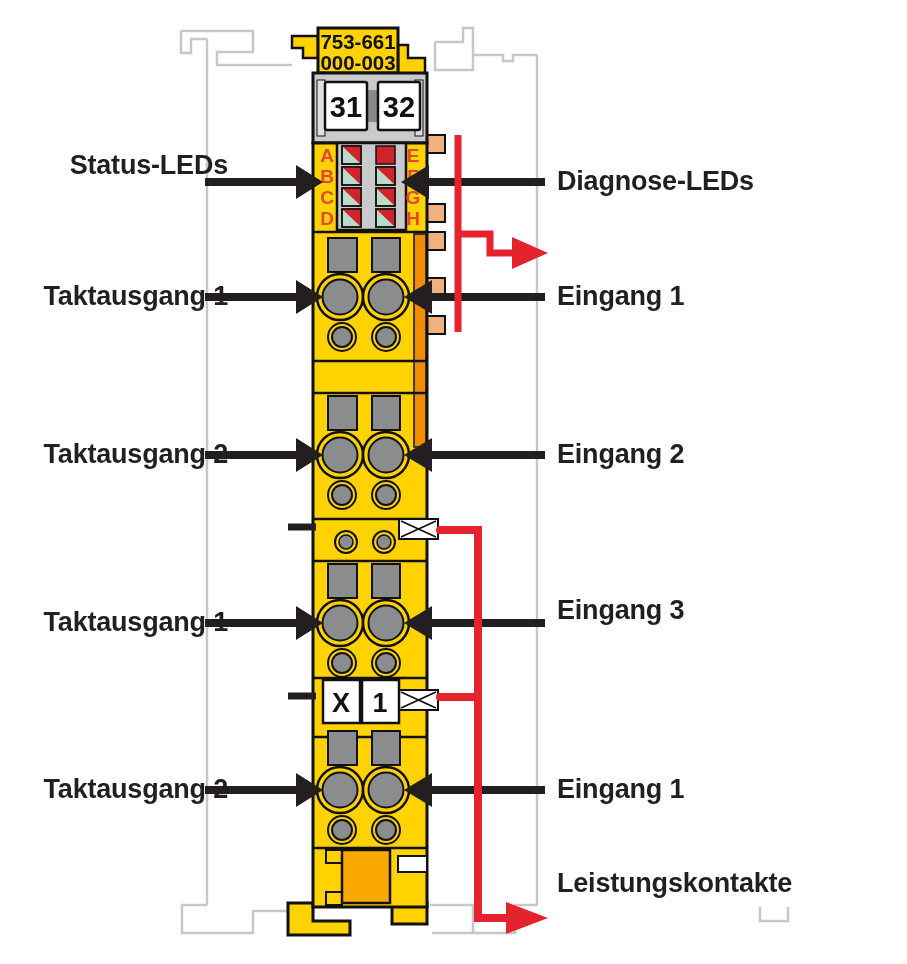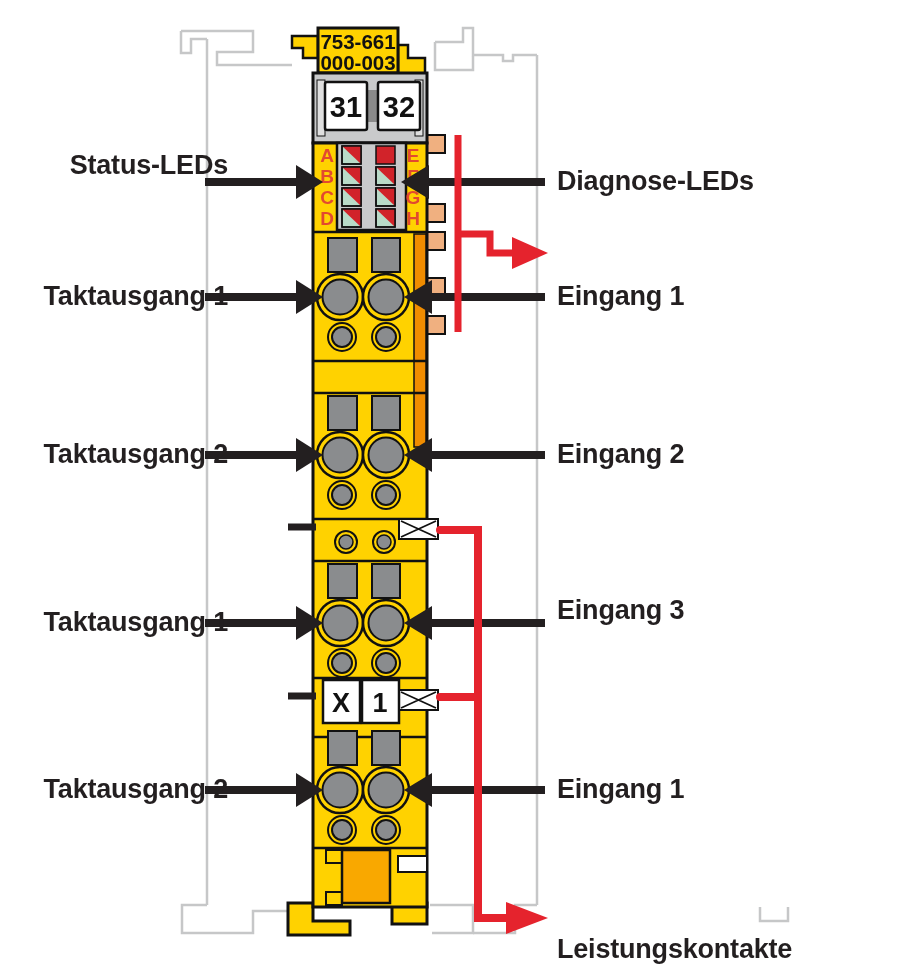--- a/index.html
+++ b/index.html
@@ -243,15 +243,15 @@
   <div class="lbl left-col" style="top:281px">Taktausgang 1</div>
   <div class="lbl left-col" style="top:439px">Taktausgang 2</div>
   <div class="lbl left-col" style="top:607px">Taktausgang 1</div>
   <div class="lbl left-col" style="top:774px">Taktausgang 2</div>
 
   <div class="lbl right-col" style="top:166px">Diagnose-LEDs</div>
   <div class="lbl right-col" style="top:281px">Eingang 1</div>
   <div class="lbl right-col" style="top:439px">Eingang 2</div>
   <div class="lbl right-col" style="top:595px">Eingang 3</div>
   <div class="lbl right-col" style="top:774px">Eingang 1</div>
-  <div class="lbl right-col" style="top:934px">Leistungskontakte</div>
+  <div class="lbl right-col" style="top:868px">Leistungskontakte</div>
 
 </div>
 
 </body></html>

